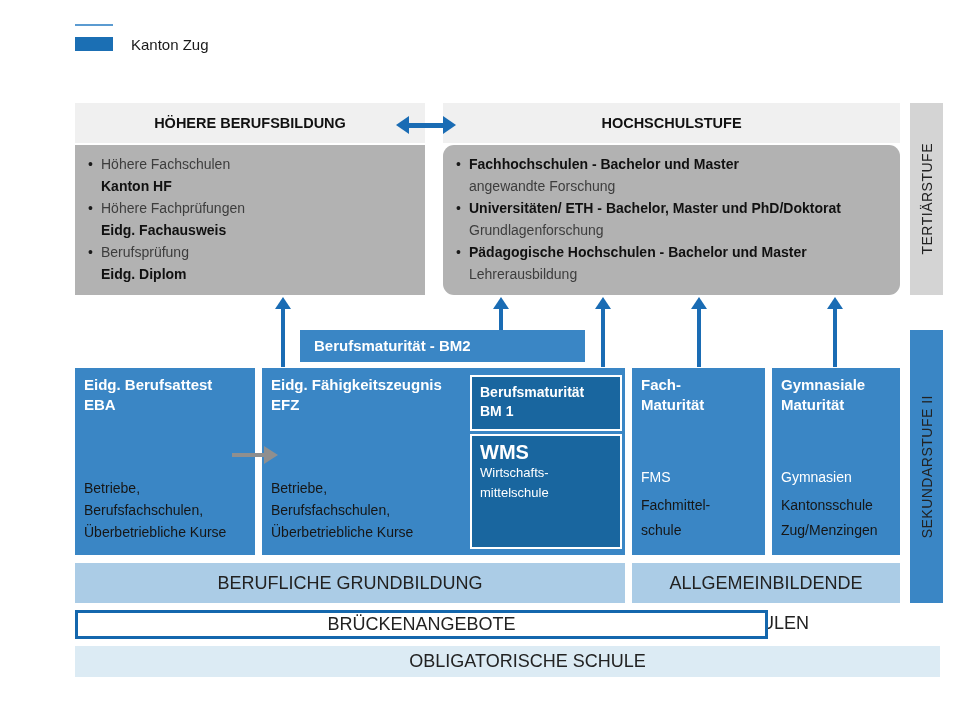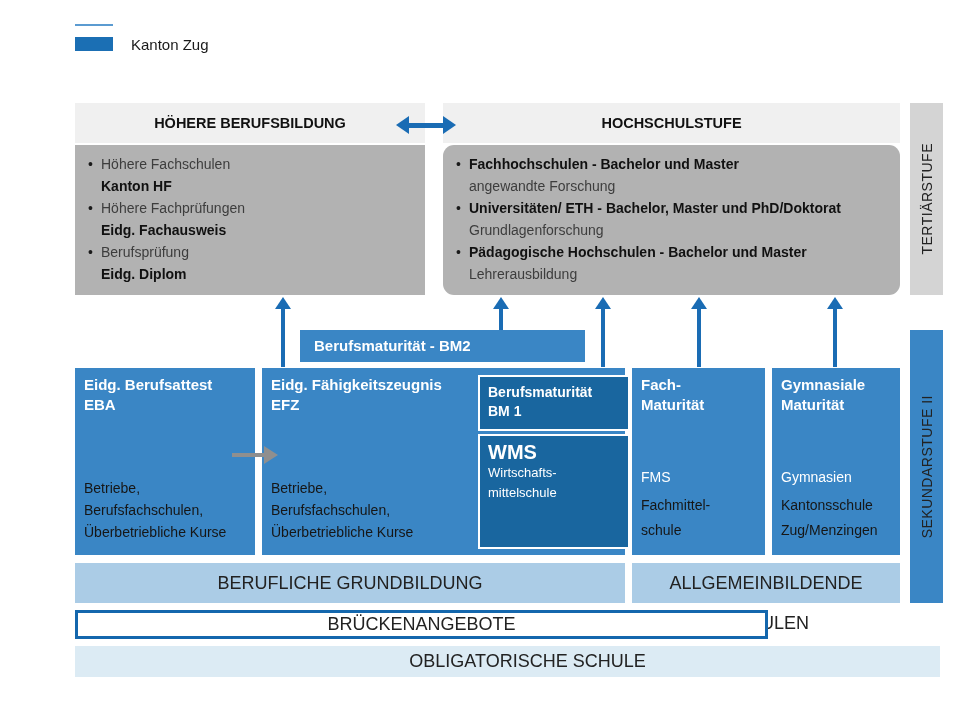--- a/index.html
+++ b/index.html
@@ -61,21 +61,21 @@
   }
   .box-body {
     position:absolute; bottom:12px; left:9px; right:4px;
     color:#161616; font-size:14px; line-height:22px;
   }
   .box-body .white-ln { color:#ffffff; margin-bottom:3px; }
 
   
   .darkbox {
     position:absolute; left:470px; width:152px; box-sizing:border-box;
-    background:var(--dark-blue,#19669f); border:2px solid #ffffff; color:#fff;margin-left:8px;
+    background:var(--dark-blue,#19669f); border:2px solid #ffffff; color:#fff;
   }
   #box-bm1 { top:375px; height:56px; padding:6px 8px; }
   #box-wms { top:434px; height:115px; padding:5px 8px; }
   .darkbox .d-title { font-weight:bold; font-size:14px; line-height:19px; }
   #box-wms .d-title { font-size:20px; line-height:22px; }
   #box-wms .d-body  { font-size:13px; line-height:20px; }
 
   
   .bar { text-align:center; font-size:18px; color:#222; }
   #bar-beruf    { left:75px;  top:563px; width:550px; height:40px; line-height:40px; background:var(--light-bar,#abcce6); }

